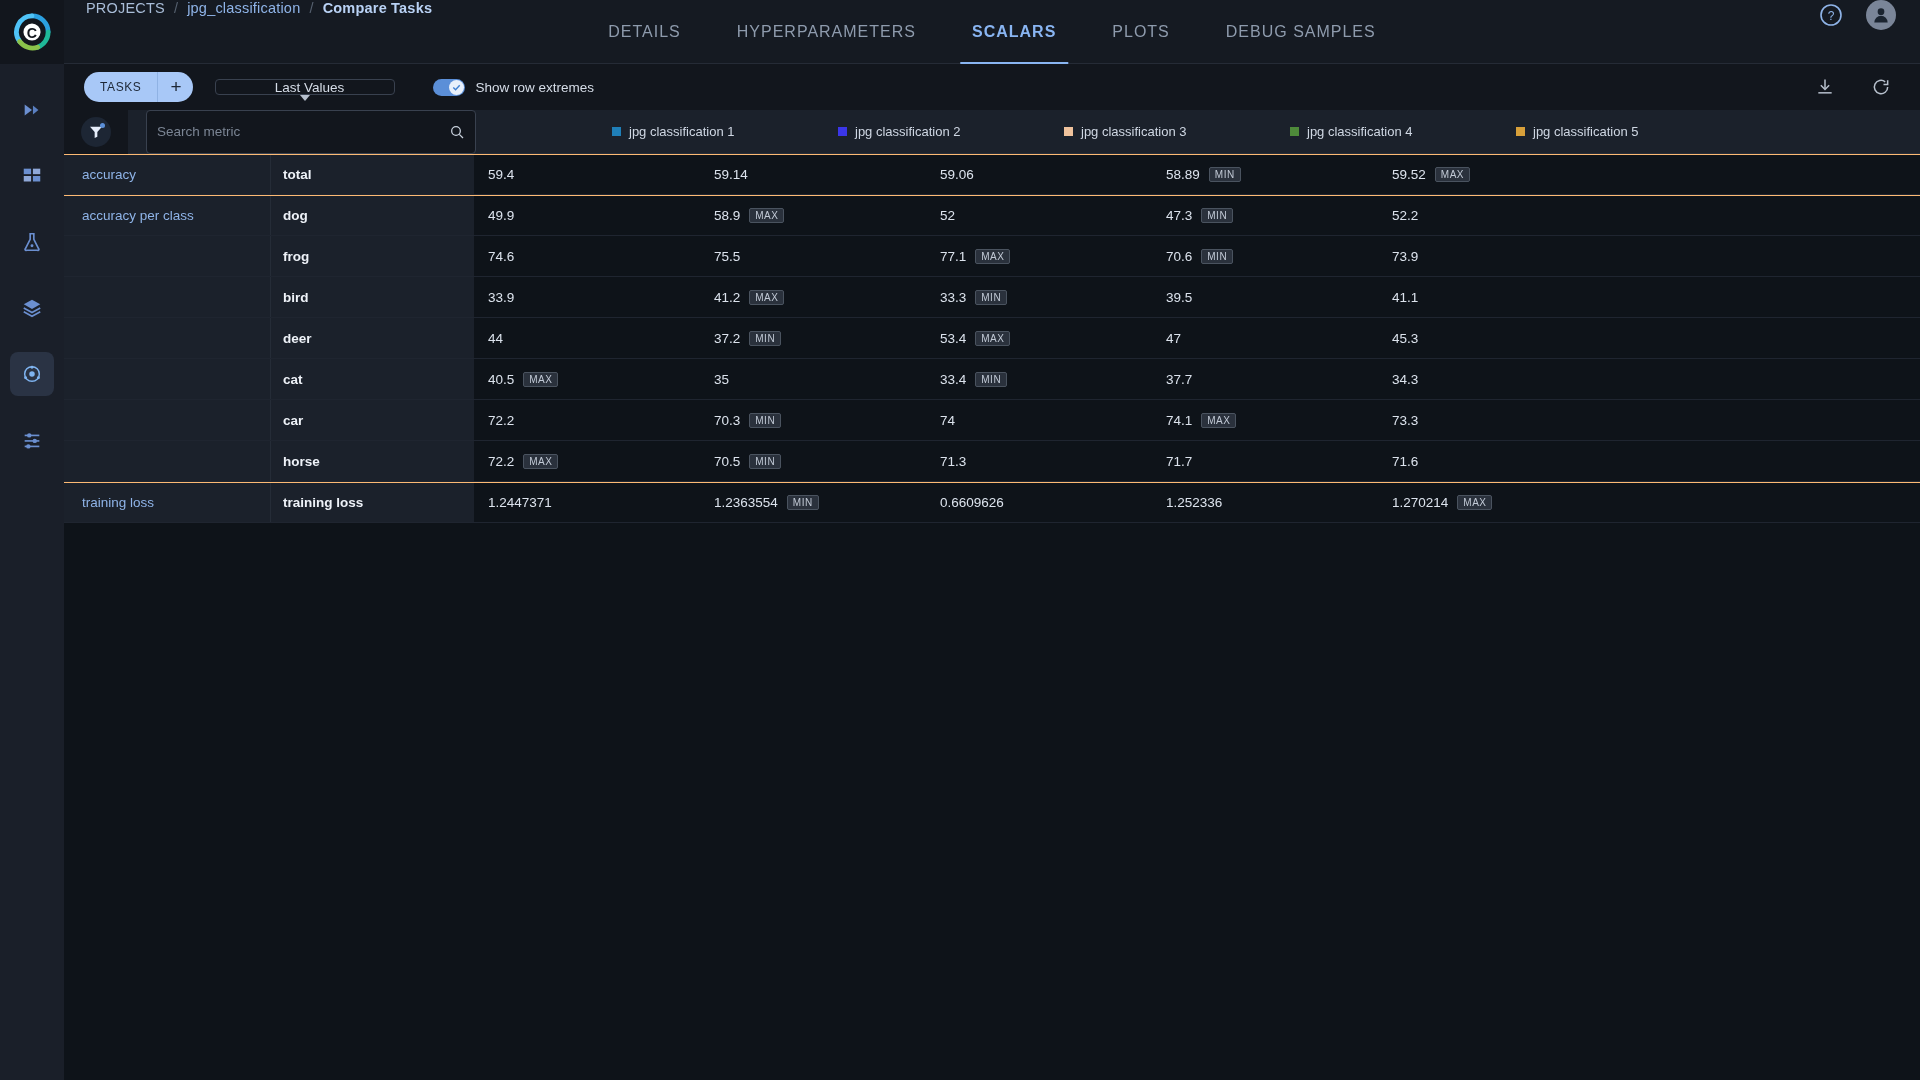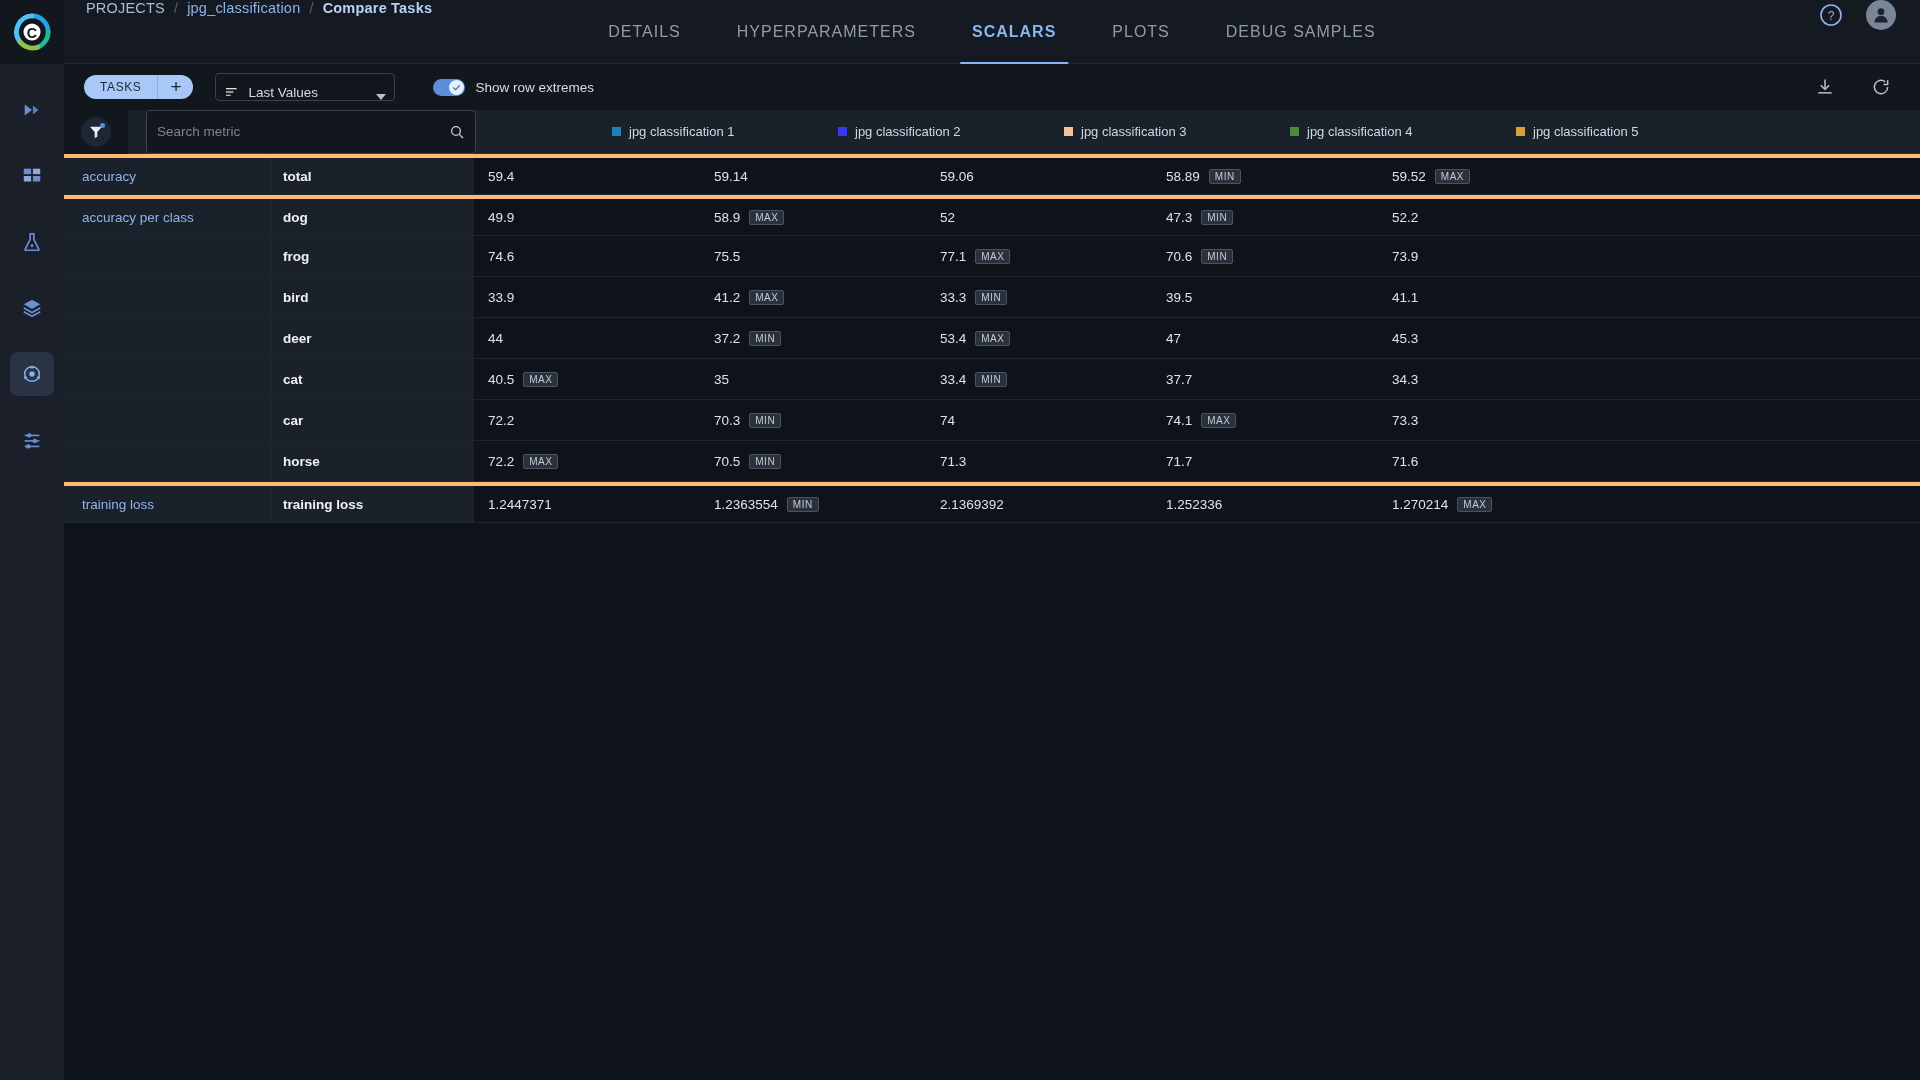--- a/index.html
+++ b/index.html
@@ -62,34 +62,34 @@
   }
   .header-right { margin-left: auto; display: flex; align-items: center; gap: 20px; margin-right: 24px; }
   .circ-btn { width: 30px; height: 30px; border-radius: 50%; display: flex; align-items: center; justify-content: center; cursor: pointer; }
   .avatar { width: 30px; height: 30px; border-radius: 50%; background: #7a8598; display: flex; align-items: center; justify-content: center; cursor: pointer; }
 
   
   .toolbar {
     height: 46px; background: #12161d; display: flex; align-items: center;
     padding: 0 24px 0 20px; flex: 0 0 46px;
   }
-  .tasks-pill { display: flex; align-items: center; height: 24px; border-radius: 15px; overflow: hidden; }
+  .tasks-pill { display: flex; align-items: center; height: 30px; border-radius: 15px; overflow: hidden; }
   .tasks-label {
     background: #a8c8f7; color: #1d2736; font-size: 12px; letter-spacing: .6px;
     padding: 0 16px; height: 30px; line-height: 30px; cursor: pointer;
   }
   .tasks-plus {
     background: #a8c8f7; color: #1d2736; width: 36px; height: 30px;
     display: flex; align-items: center; justify-content: center;
     font-size: 19px; border-left: 1px solid #8fb2e4; cursor: pointer;
   }
   .select-box {
-    margin-left: 22px; width: 180px; height: 28px;
+    margin-left: 22px; width: 180px; height: 16px;
     border: 1px solid #39414f; border-radius: 4px;
-    display: flex; align-items: flex-end; padding: 0 8px; cursor: pointer;
+    display: flex; align-items: center; padding: 0 8px; cursor: pointer; flex-direction: column;
   }
   .select-text { color: #d6dde8; font-size: 13.5px; margin-left: 8px; flex: 1; }
   .caret { width: 0; height: 0; border-left: 5px solid transparent; border-right: 5px solid transparent; border-top: 6px solid #b7c0cd; }
 
   .toggle-wrap { display: flex; align-items: center; margin-left: 38px; cursor: pointer; }
   .toggle {
     width: 32px; height: 17px; border-radius: 9px; background: #5b8fd8;
     position: relative;
   }
   .toggle .knob {
@@ -128,21 +128,21 @@
   .col-head {
     width: 226px; display: flex; align-items: center; height: 44px; padding-left: 14px;
     cursor: pointer;
   }
   .swatch { width: 9px; height: 9px; flex: 0 0 9px; margin-right: 8px; }
   .col-head-label { color: #cfd7e3; font-size: 13px; }
 
   
   .table { flex: 1 1 auto; overflow: hidden; background: #0e1319; }
   .trow { display: flex; min-height: 41px; align-items: stretch; border-bottom: 1px solid #1f2530; }
-  .trow.group-start { border-top: 4px solid #fdba74; }
+  .trow.group-start { border-top: 1px solid #fdba74; }
   .cell-metric {
     width: 206px; flex: 0 0 206px; display: flex; align-items: center;
     padding-left: 18px; background: #1b212b;
   }
   .cell-metric span { color: #8fb4e8; font-size: 13.5px; cursor: pointer; }
   .cell-variant {
     width: 204px; flex: 0 0 204px; display: flex; align-items: center;
     padding-left: 12px; background: #1b212b; border-left: 1px solid #252c37;
   }
   .cell-variant span { color: #eef2f8; font-size: 13.5px; font-weight: bold; }
@@ -554,21 +554,21 @@
             <span>training loss</span>
           </div>
           <div class="cell-val">
             <span class="val-text">1.2447371</span>
           </div>
           <div class="cell-val">
             <span class="val-text">1.2363554</span>
             <span class="badge">MIN</span>
           </div>
           <div class="cell-val">
-            <span class="val-text">2.1369392</span>
+            <span class="val-text">0.6609626</span>
           </div>
           <div class="cell-val">
             <span class="val-text">1.252336</span>
           </div>
           <div class="cell-val">
             <span class="val-text">1.270214</span>
             <span class="badge">MAX</span>
           </div>
         </div>
       </div>

